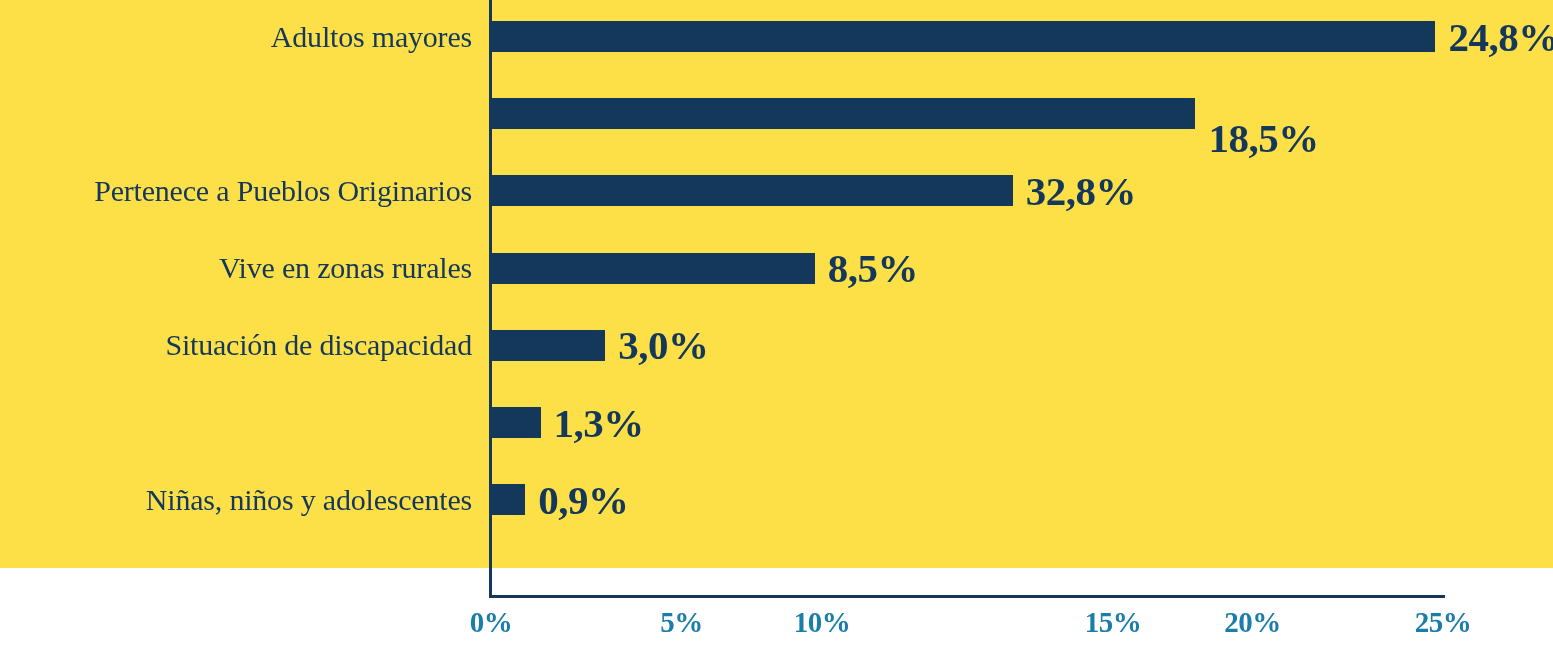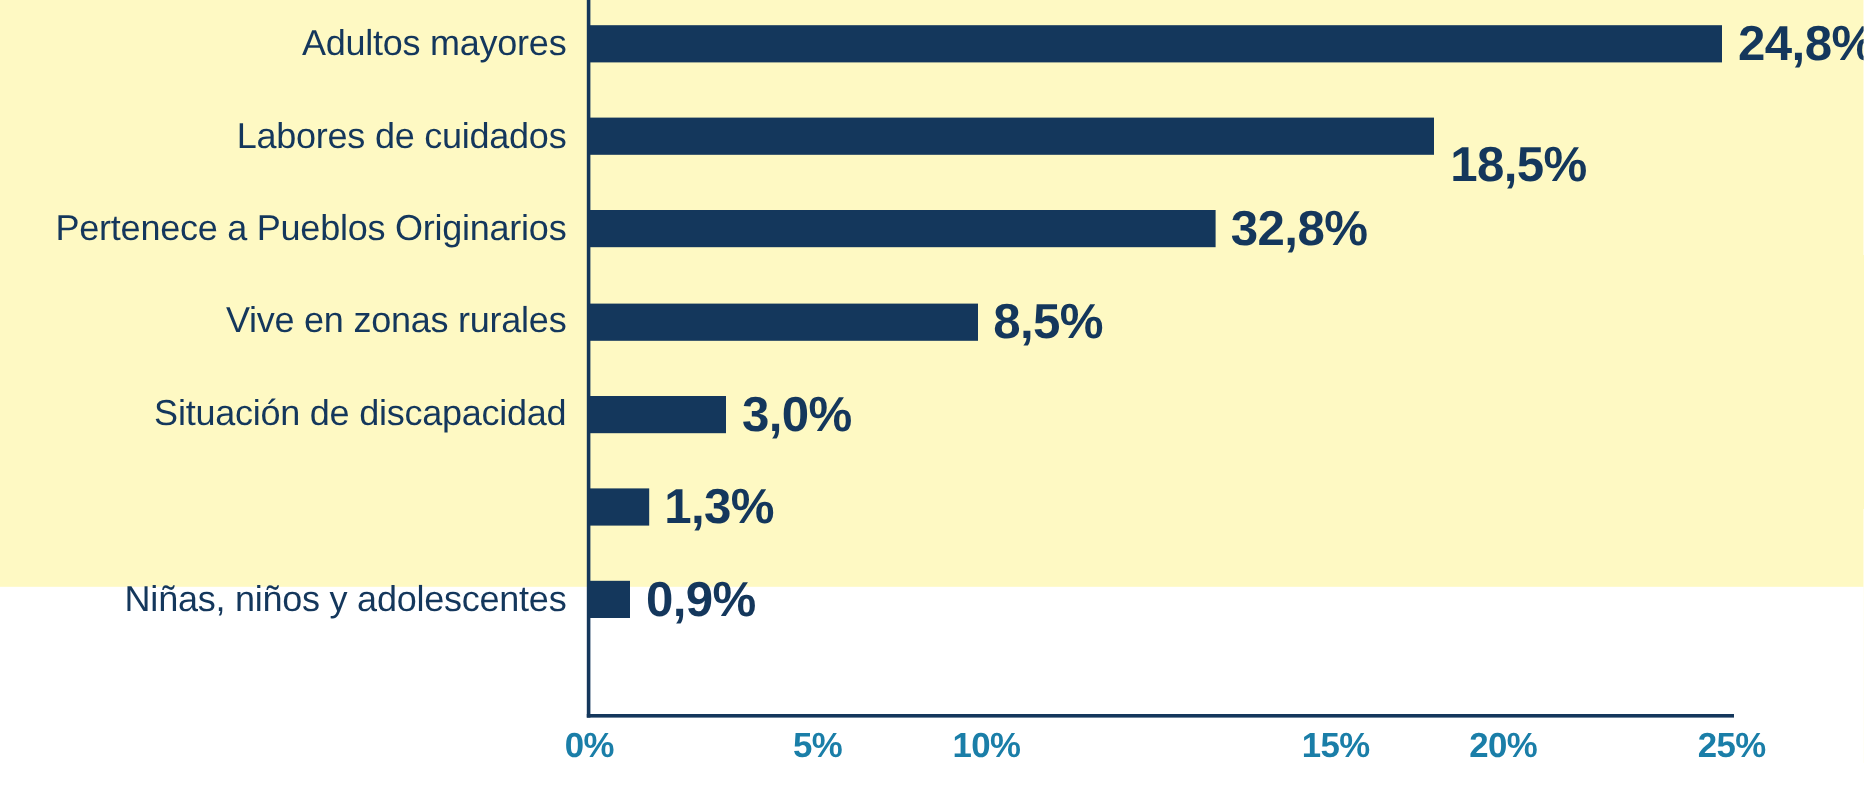--- a/index.html
+++ b/index.html
@@ -10,22 +10,23 @@
   body {
     width: 1553px;
     height: 672px;
     font-family: "Liberation Sans", sans-serif;
     overflow: hidden;
   }
 
   #chart-root {
     position: relative;
     width: 1553px;
-    height: 489px;
-    background: #fef9c3;
+    height: 568px;
+    background: #fde047;
+    font-family: Liberation Serif, serif;
   }
 
   
   .y-axis-line {
     position: absolute;
     left: 489px;
     top: 0px;
     width: 3px;
     height: 598px;
     background: #14375c;
@@ -104,21 +105,20 @@
   <div class="y-axis-line"></div>
   <div class="x-axis-line"></div>
 
   <div id="rows-layer">
       <div class="bar-row" style="top: 21px;">
         <div class="cat-label-box">Adultos mayores</div>
         <div class="bar" style="width: 944.384px; background: rgb(20, 55, 92);"></div>
         <div class="val-label" style="left: 1448.38px; color: rgb(20, 55, 92);">24,8%</div>
       </div>
       <div class="bar-row" style="top: 98.2px;">
-        <div class="cat-label-box">Labores de cuidados</div>
         <div class="bar" style="width: 704.48px; background: rgb(20, 55, 92);"></div>
         <div class="val-label" style="left: 1208.48px; color: rgb(20, 55, 92); margin-top: 24px;">18,5%</div>
       </div>
       <div class="bar-row" style="top: 175.4px;">
         <div class="cat-label-box">Pertenece a Pueblos Originarios</div>
         <div class="bar" style="width: 521.696px; background: rgb(20, 55, 92);"></div>
         <div class="val-label" style="left: 1025.7px; color: rgb(20, 55, 92);">32,8%</div>
       </div>
       <div class="bar-row" style="top: 252.6px; padding-left: 28px;">
         <div class="cat-label-box">Vive en zonas rurales</div>

